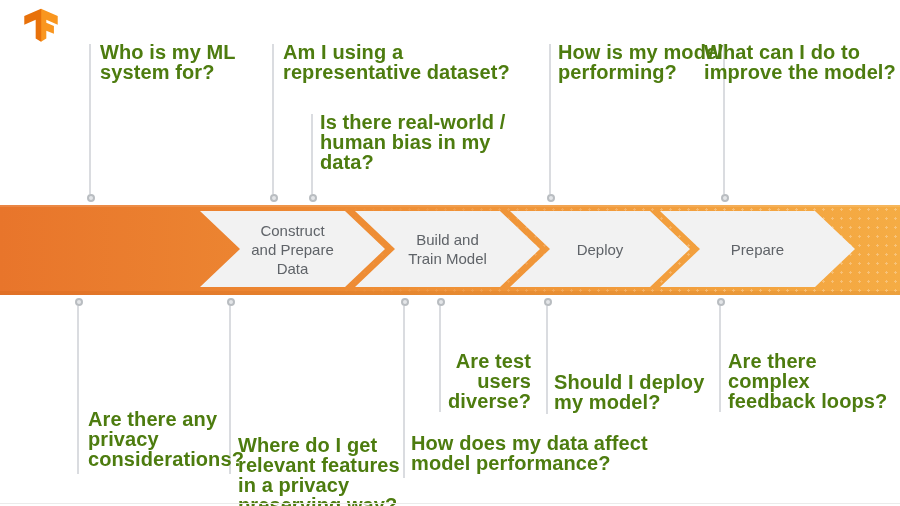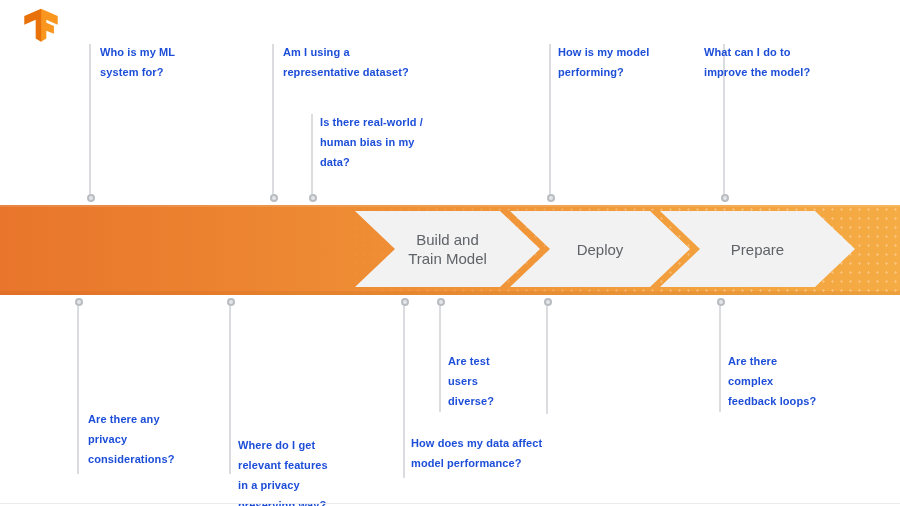--- a/index.html
+++ b/index.html
@@ -33,27 +33,27 @@
     color:#5f6368;font-size:15px;line-height:19px;white-space:pre-line;
   }
   .s1{left:35px;width:195px;clip-path:polygon(0 0,155px 0,195px 50%,155px 100%,0 100%,40px 50%);}
   .s2{left:200px;width:185px;clip-path:polygon(0 0,145px 0,185px 50%,145px 100%,0 100%,40px 50%);}
   .s3{left:355px;width:185px;clip-path:polygon(0 0,145px 0,185px 50%,145px 100%,0 100%,40px 50%);}
   .s4{left:510px;width:180px;clip-path:polygon(0 0,140px 0,180px 50%,140px 100%,0 100%,40px 50%);}
   .s5{left:660px;width:195px;clip-path:polygon(0 0,155px 0,195px 50%,155px 100%,0 100%,40px 50%);}
 
   
   .q{
-    position:absolute;color:#1d4ed8;font-weight:700;font-size:11px;line-height:20px;
+    position:absolute;color:#4d7c0f;font-weight:700;font-size:20px;line-height:20px;
     white-space:pre-line;letter-spacing:.1px;
   }
   .q1{left:100px;top:42px;}  .q2{left:283px;top:42px;}  .q3{left:320px;top:112px;}
   .q4{left:558px;top:42px;}  .q5{left:704px;top:42px;}
   .b1{left:88px; top:409px;} .b2{left:238px;top:390px;margin-top:45px;} .b3{left:411px;top:433px;}
-  .b4{left:448px;top:351px;} .b5{left:554px;top:372px;} .b6{left:728px;top:351px;}
+  .b4{left:448px;top:351px;text-align:right;} .b5{left:554px;top:372px;} .b6{left:728px;top:351px;}
 
   
   .line{position:absolute;width:2px;background:#dadce0;}
   .lt1{left:89px; top:44px; height:150px;} .lt2{left:272px;top:44px; height:150px;}
   .lt3{left:311px;top:114px;height:80px;}  .lt4{left:549px;top:44px; height:150px;}
   .lt5{left:723px;top:44px; height:150px;}
   .lb1{left:77px; top:306px;height:168px;} .lb2{left:229px;top:306px;height:168px;}
   .lb3{left:403px;top:306px;height:172px;} .lb4{left:439px;top:306px;height:106px;}
   .lb5{left:546px;top:306px;height:108px;} .lb6{left:719px;top:306px;height:106px;}
   .dot{
@@ -95,20 +95,23 @@
 human bias in my
 data?</div>
   <div class="q q4">How is my model
 performing?</div>
   <div class="q q5">What can I do to
 improve the model?</div>
 
   <div class="band">
     <div class="band-texture"></div>
   </div>
+  <div class="stage s2">Construct
+and Prepare
+Data</div>
   <div class="stage s3">Build and
 Train Model</div>
   <div class="stage s4">Deploy</div>
   <div class="stage s5">Prepare</div>
 
   <div class="line lb1"></div>
   <div class="line lb2"></div>
   <div class="line lb3"></div>
   <div class="line lb4"></div>
   <div class="line lb5"></div>
@@ -125,18 +128,20 @@
 considerations?</div>
   <div class="q b2">Where do I get
 relevant features
 in a privacy
 preserving way?</div>
   <div class="q b3">How does my data affect
 model performance?</div>
   <div class="q b4">Are test
 users
 diverse?</div>
+  <div class="q b5">Should I deploy
+my model?</div>
   <div class="q b6">Are there
 complex
 feedback loops?</div>
 
   <div class="frame-bottom"></div>
 </div>
 
 </body></html>

